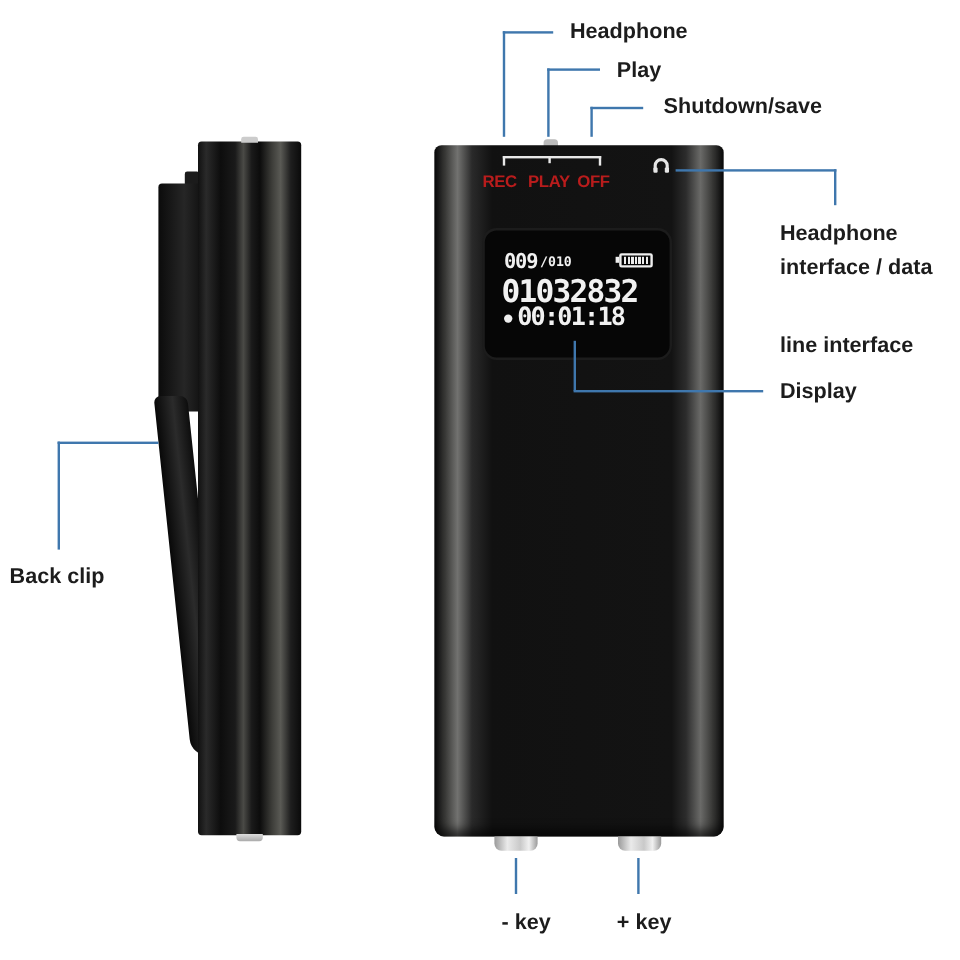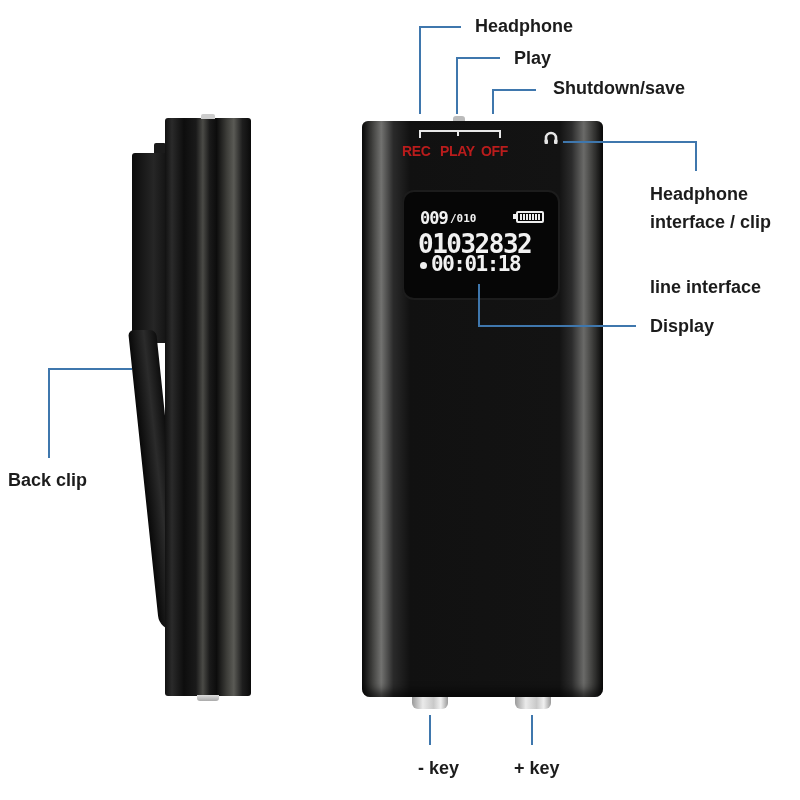--- a/index.html
+++ b/index.html
@@ -108,21 +108,21 @@
 <div class="line" style="left:456px; top:57px; width:44px; height:2px;"></div>
 <div class="label" style="left:514px; top:47px;">Play</div>
 
 <div class="line" style="left:492px; top:89px; width:2px; height:25px;"></div>
 <div class="line" style="left:492px; top:89px; width:44px; height:2px;"></div>
 <div class="label" style="left:553px; top:77px;">Shutdown/save</div>
 
 <div class="line" style="left:563px; top:141px; width:134px; height:2px;"></div>
 <div class="line" style="left:695px; top:141px; width:2px; height:30px;"></div>
 <div class="label" style="left:650px; top:183px;">Headphone</div>
-<div class="label" style="left:650px; top:211px;">interface / clip</div>
+<div class="label" style="left:650px; top:211px;">interface / data</div>
 <div class="label" style="left:650px; top:240px;margin-top:36px;">line interface</div>
 
 <div class="line" style="left:478px; top:284px; width:2px; height:42px;"></div>
 <div class="line" style="left:478px; top:325px; width:158px; height:2px;"></div>
 <div class="label" style="left:650px; top:315px;">Display</div>
 
 <div class="line" style="left:429px; top:715px; width:2px; height:30px;"></div>
 <div class="label" style="left:418px; top:757px;">- key</div>
 <div class="line" style="left:531px; top:715px; width:2px; height:30px;"></div>
 <div class="label" style="left:514px; top:757px;">+ key</div>

